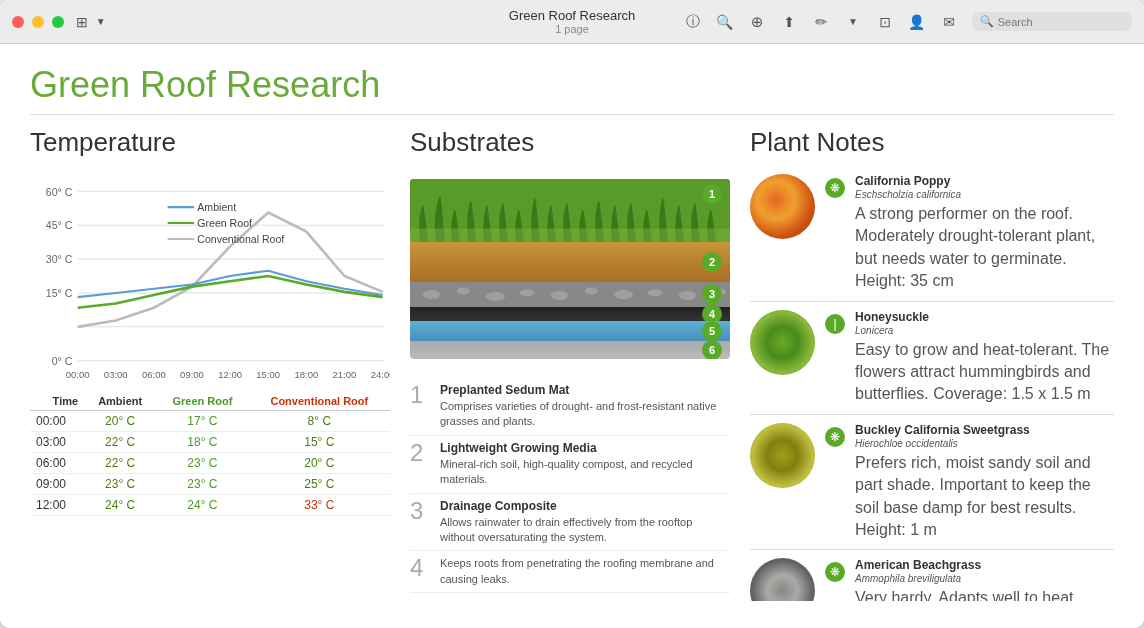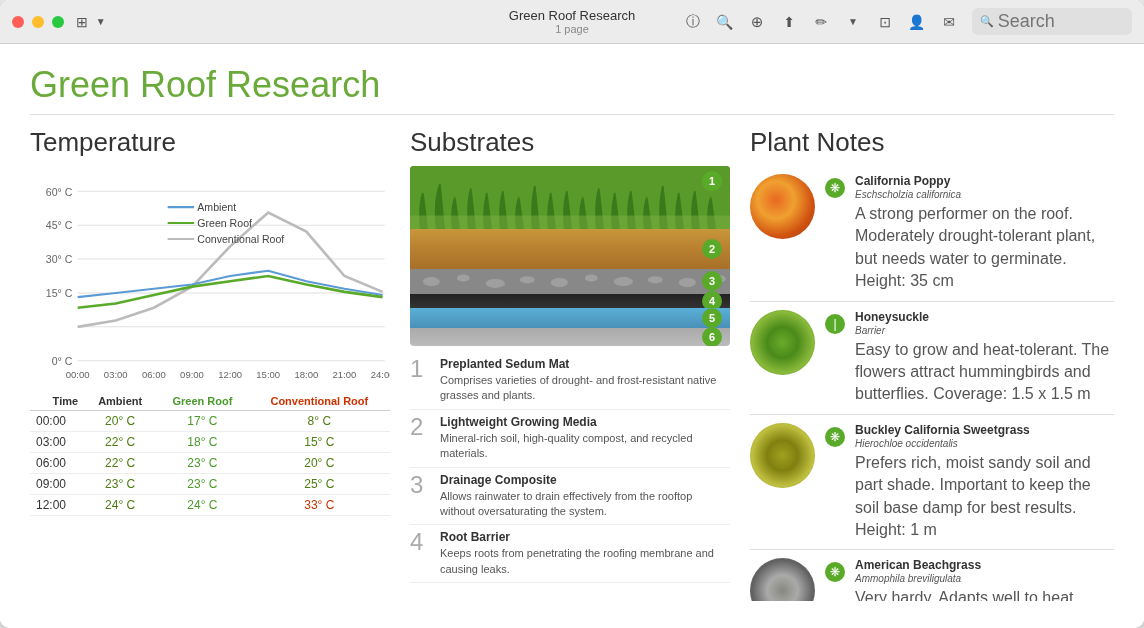--- a/index.html
+++ b/index.html
@@ -85,21 +85,21 @@
       align-items: center;
       background: #e0e0e0;
       border-radius: 6px;
       padding: 3px 8px;
       gap: 4px;
       width: 160px;
     }
     .search-bar input {
       border: none;
       background: transparent;
-      font-size: 18px;
+      font-size: 11px;
       color: #c2410c;
       outline: none;
       width: 120px;
     }
     .search-icon-small {
       font-size: 11px;
       color: #888;
     }
 
     
@@ -193,20 +193,21 @@
     .th-red { color: #cc3300 !important; }
     .val-blue { color: #4d7c0f; }
     .val-green { color: #4a9a2a; }
     .val-red { color: #cc3300; }
 
     
     .substrates-section {
       display: flex;
       flex-direction: column;
       overflow: hidden;
+      gap: 13px;
     }
 
     .substrate-image-area {
       height: 180px;
       position: relative;
       border-radius: 4px;
       overflow: hidden;
       flex-shrink: 0;
       margin-bottom: 6px;
     }
@@ -605,21 +606,20 @@
               <div class="substrate-item">
     <div class="substrate-number">3</div>
     <div class="substrate-text">
       <h4>Drainage Composite</h4>
       <p>Allows rainwater to drain effectively from the rooftop without oversaturating the system.</p>
     </div>
   </div>
               <div class="substrate-item">
     <div class="substrate-number">4</div>
     <div class="substrate-text">
-      <h4>Root Barrier</h4>
       <p>Keeps roots from penetrating the roofing membrane and causing leaks.</p>
     </div>
   </div>
             </div>
         </div>
 
         <div class="plants-section">
           <h2 class="section-title">Plant Notes</h2>
           <div class="plant-list" id="plant-list">
           <div class="plant-item">
@@ -633,21 +633,21 @@
       <p>A strong performer on the roof. Moderately drought-tolerant plant, but needs water to germinate. Height: 35 cm</p>
     </div>
   </div>
               <div class="plant-item">
     <div class="plant-photo plant-photo-honeysuckle"></div>
     <div class="plant-icon" style="font-size:12px;color:white;">
       |
     </div>
     <div class="plant-info">
       <h4>Honeysuckle</h4>
-      <div class="scientific">Barrier</div>
+      <div class="scientific">Lonicera</div>
       <p>Easy to grow and heat-tolerant. The flowers attract hummingbirds and butterflies. Coverage: 1.5 x 1.5 m</p>
     </div>
   </div>
               <div class="plant-item">
     <div class="plant-photo plant-photo-sweetgrass"></div>
     <div class="plant-icon" style="font-size:12px;color:white;">
       ❋
     </div>
     <div class="plant-info">
       <h4>Buckley California Sweetgrass</h4>

